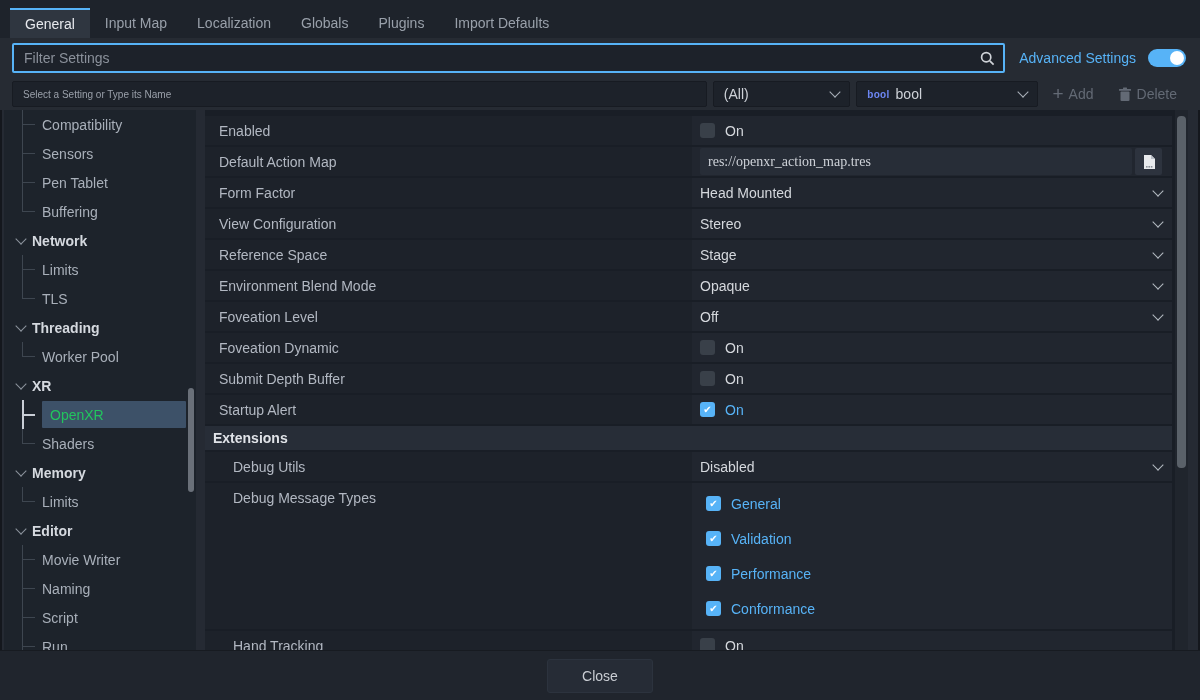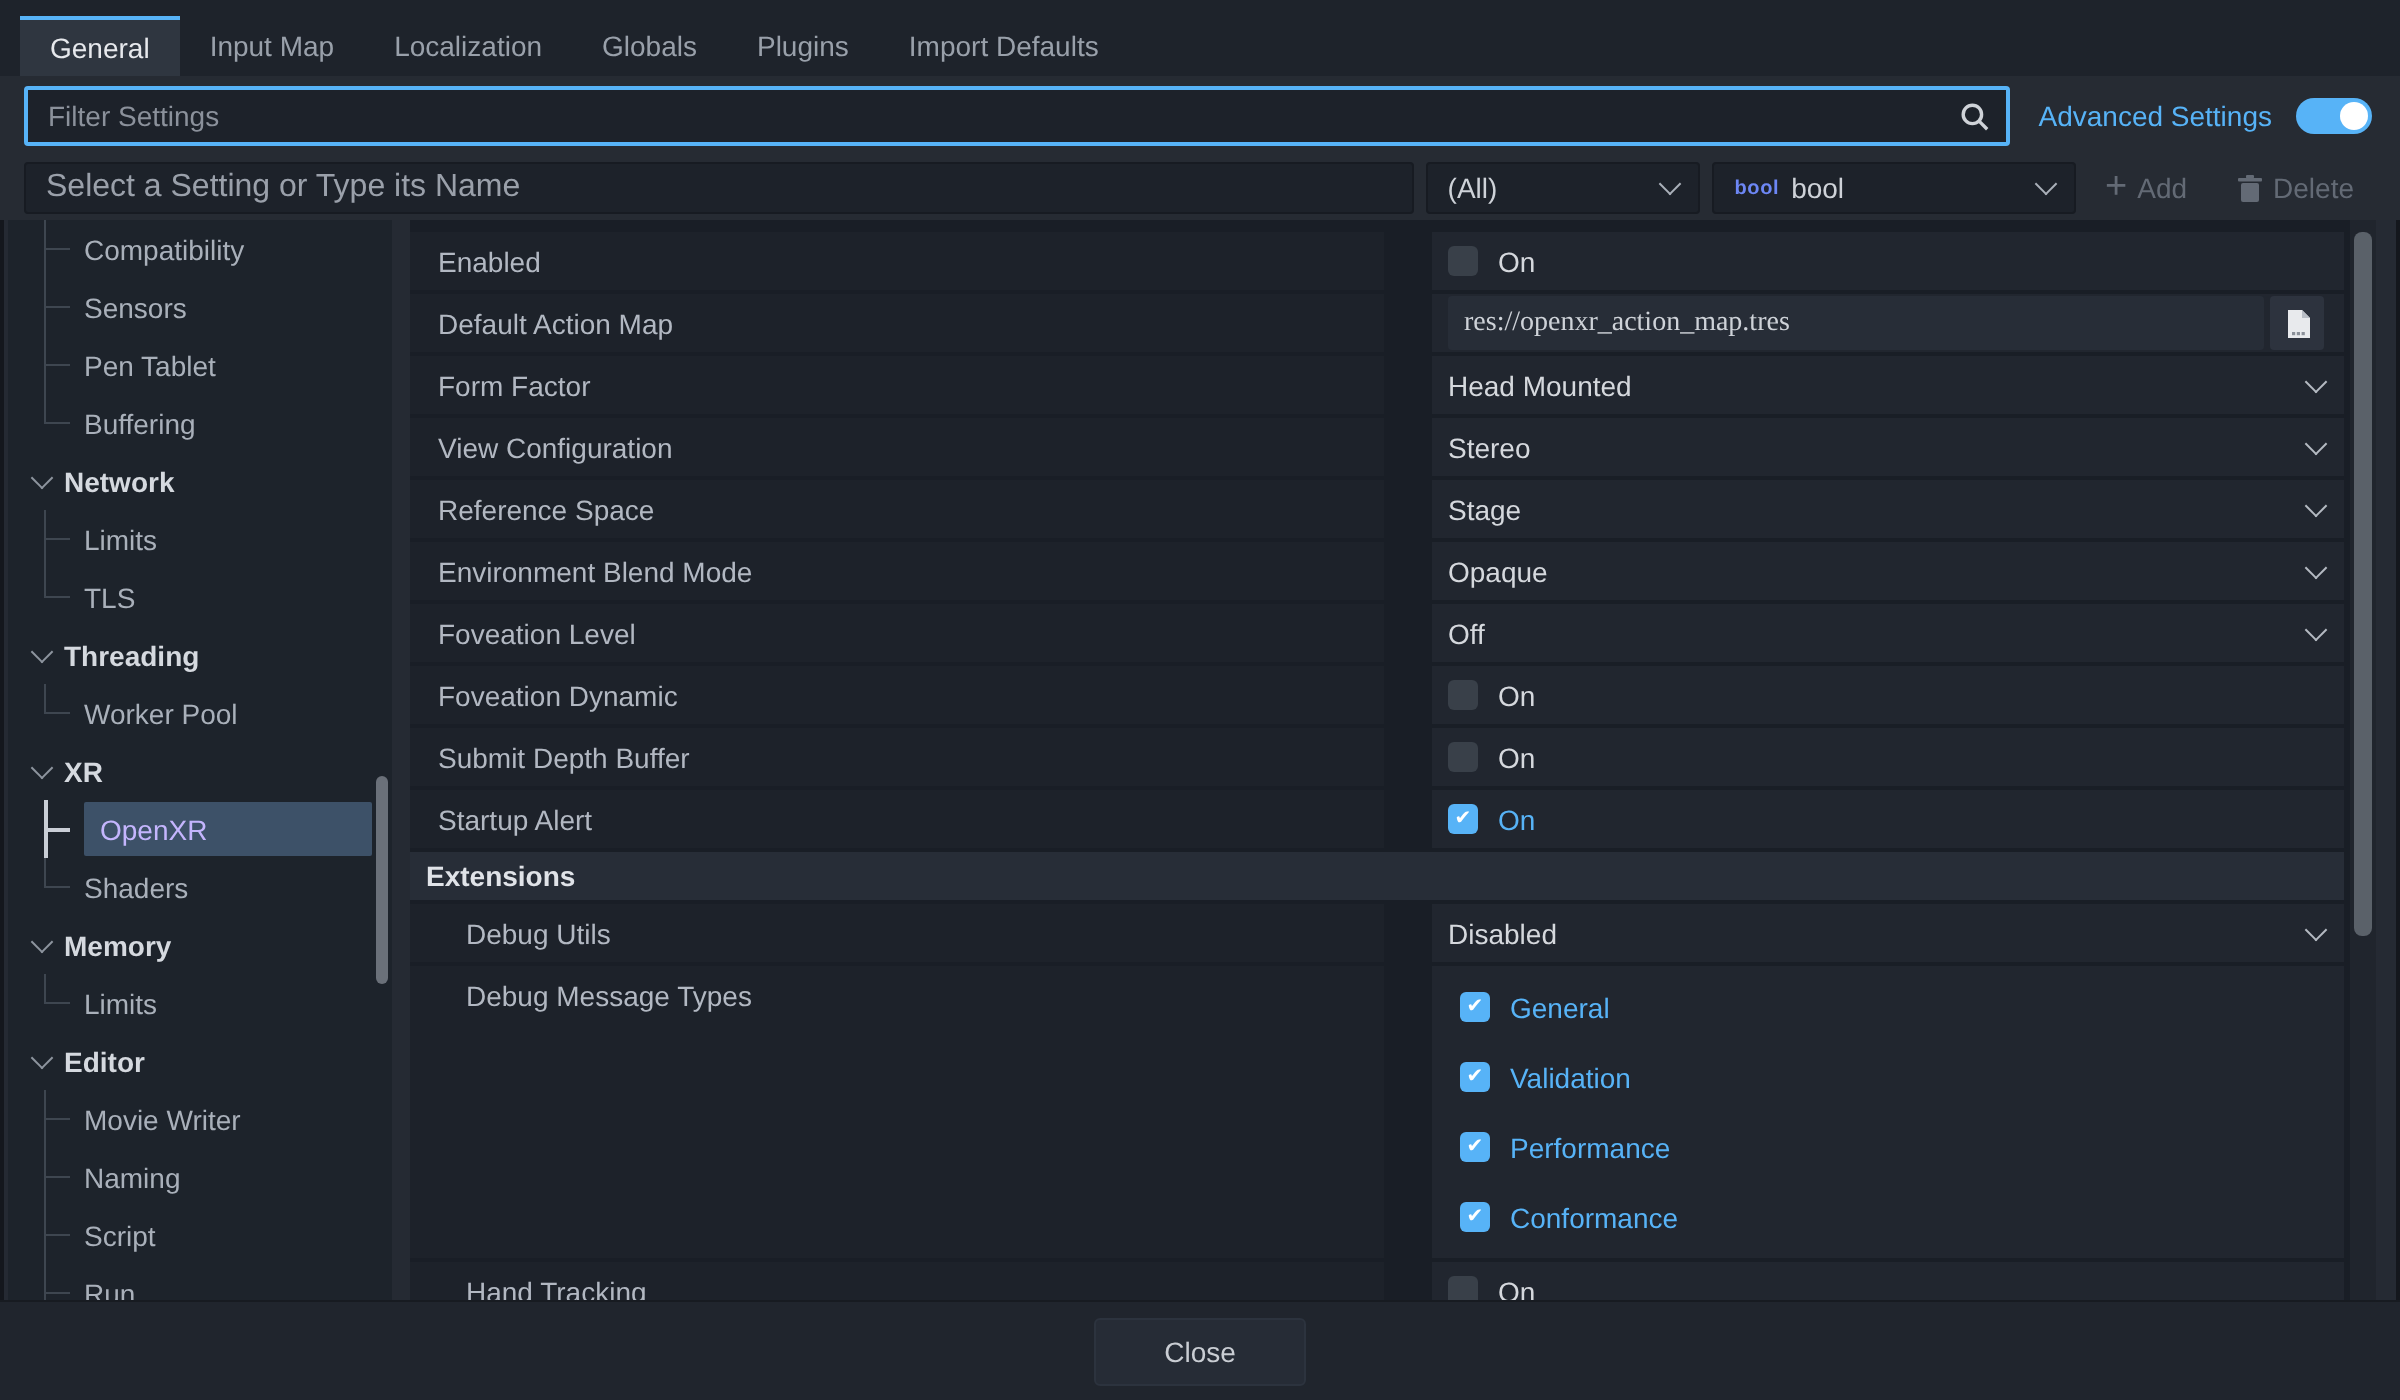--- a/index.html
+++ b/index.html
@@ -24,21 +24,21 @@
     font-family:inherit;}
   .filterbox input::placeholder{color:#8b919b;opacity:1;}
   .adv-label{color:#57b3f7;margin:0 12px 0 14px;white-space:nowrap;}
   .toggle{width:38px;height:18px;border-radius:9px;background:#57b3f7;position:relative;flex:none;}
   .toggle .knob{position:absolute;right:2px;top:2px;width:14px;height:14px;border-radius:50%;background:#fff;}
   
   .proprow{position:absolute;left:0;top:78px;width:100%;height:32px;background:#262b33;
     display:flex;align-items:center;padding:0 14px 0 12px;box-sizing:border-box;gap:6px;}
   .nameinput{width:698px;height:26px;background:#1d222a;border:1px solid #171b22;border-radius:2px;
     display:flex;align-items:center;padding:0 8px;box-sizing:border-box;}
-  .nameinput input{width:100%;background:transparent;border:none;outline:none;color:#9aa0aa;font-size:16px;font-family:inherit;}
+  .nameinput input{width:100%;background:transparent;border:none;outline:none;color:#9aa0aa;font-size:10px;font-family:inherit;}
   .nameinput input::placeholder{color:#9aa0aa;opacity:1;}
   .dropbtn{height:26px;background:#1d222a;border:1px solid #171b22;border-radius:2px;
     display:flex;align-items:center;padding:0 10px;box-sizing:border-box;gap:6px;color:#ced2d8;}
   .dropbtn .flex{flex:1;}
   .cat{width:138px;}
   .typ{width:182px;}
   .booltag{color:#6d87f5;font-weight:bold;font-size:10px;letter-spacing:.3px;}
   .chev{width:7px;height:7px;border-right:1.6px solid #aab0b9;border-bottom:1.6px solid #aab0b9;
     transform:rotate(45deg);margin-top:-4px;flex:none;}
   .barbtn{display:flex;align-items:center;gap:5px;color:#636a75;padding:0 9px;height:26px;}
@@ -51,31 +51,31 @@
   .tree-row.parent span.lbl{font-weight:bold;color:#d5d9df;}
   .tree-row span.lbl{color:#a9b0ba;white-space:nowrap;}
   .conn{width:20px;height:29px;margin-left:18px;position:relative;flex:none;}
   .conn::before{content:"";position:absolute;left:0;top:0;bottom:0;border-left:1px solid #3e4650;}
   .conn.end::before{bottom:14px;}
   .conn::after{content:"";position:absolute;left:0;top:14px;width:13px;border-top:1px solid #3e4650;}
   .conn.bright::before{border-left:2px solid #c9ced6;}
   .conn.bright::after{border-top:2px solid #c9ced6;}
   .selwrap{background:#3d5168;height:27px;display:flex;align-items:center;padding:0 8px;
     flex:1;margin-right:10px;border-radius:1px;}
-  .selwrap span.lbl{color:#c4b5fd;}
+  .selwrap span.lbl{color:#22c55e;}
   .sb-scroll{position:absolute;right:2px;top:0;width:6px;height:540px;}
   .sb-scroll .thumb{position:absolute;left:0;width:6px;border-radius:3px;background:#6a7079;}
   
   .main{position:absolute;left:205px;top:110px;width:983px;height:540px;background:#191e26;overflow:hidden;}
   .rows{padding-top:6px;}
   .prow{display:flex;margin:0 16px 2px 0;height:29px;}
   .prow .lcell{flex:0 0 487px;background:#1d222a;display:flex;align-items:center;padding-left:14px;box-sizing:border-box;color:#b2b8c2;}
   .prow .lcell.indent{padding-left:28px;}
   .prow .lcell.toplabel{align-items:flex-start;padding-top:7px;}
-  .prow .vcell{flex:1;background:#21262f;display:flex;align-items:center;padding:0 10px 0 8px;box-sizing:border-box;color:#d5d8dd;position:relative;margin-left:24px;}
+  .prow .vcell{flex:1;background:#21262f;display:flex;align-items:center;padding:0 10px 0 8px;box-sizing:border-box;color:#d5d8dd;position:relative;}
   .prow.tall{height:146px;}
   .prow.tall .vcell{flex-direction:column;align-items:stretch;justify-content:flex-start;padding:3px 10px 0 14px;}
   .cb{width:15px;height:15px;border-radius:3px;background:#394049;flex:none;display:flex;align-items:center;justify-content:center;}
   .cb.checked{background:#57b3f7;}
   .cb.checked::after{content:"\2714";color:#fff;font-size:10px;line-height:1;}
   .onlbl{margin-left:10px;}
   .onlbl.blue{color:#57b3f7;}
   .vval{flex:1;}
   .vchev{width:7px;height:7px;border-right:1.6px solid #b4bac2;border-bottom:1.6px solid #b4bac2;
     transform:rotate(45deg);margin-top:-4px;flex:none;}

